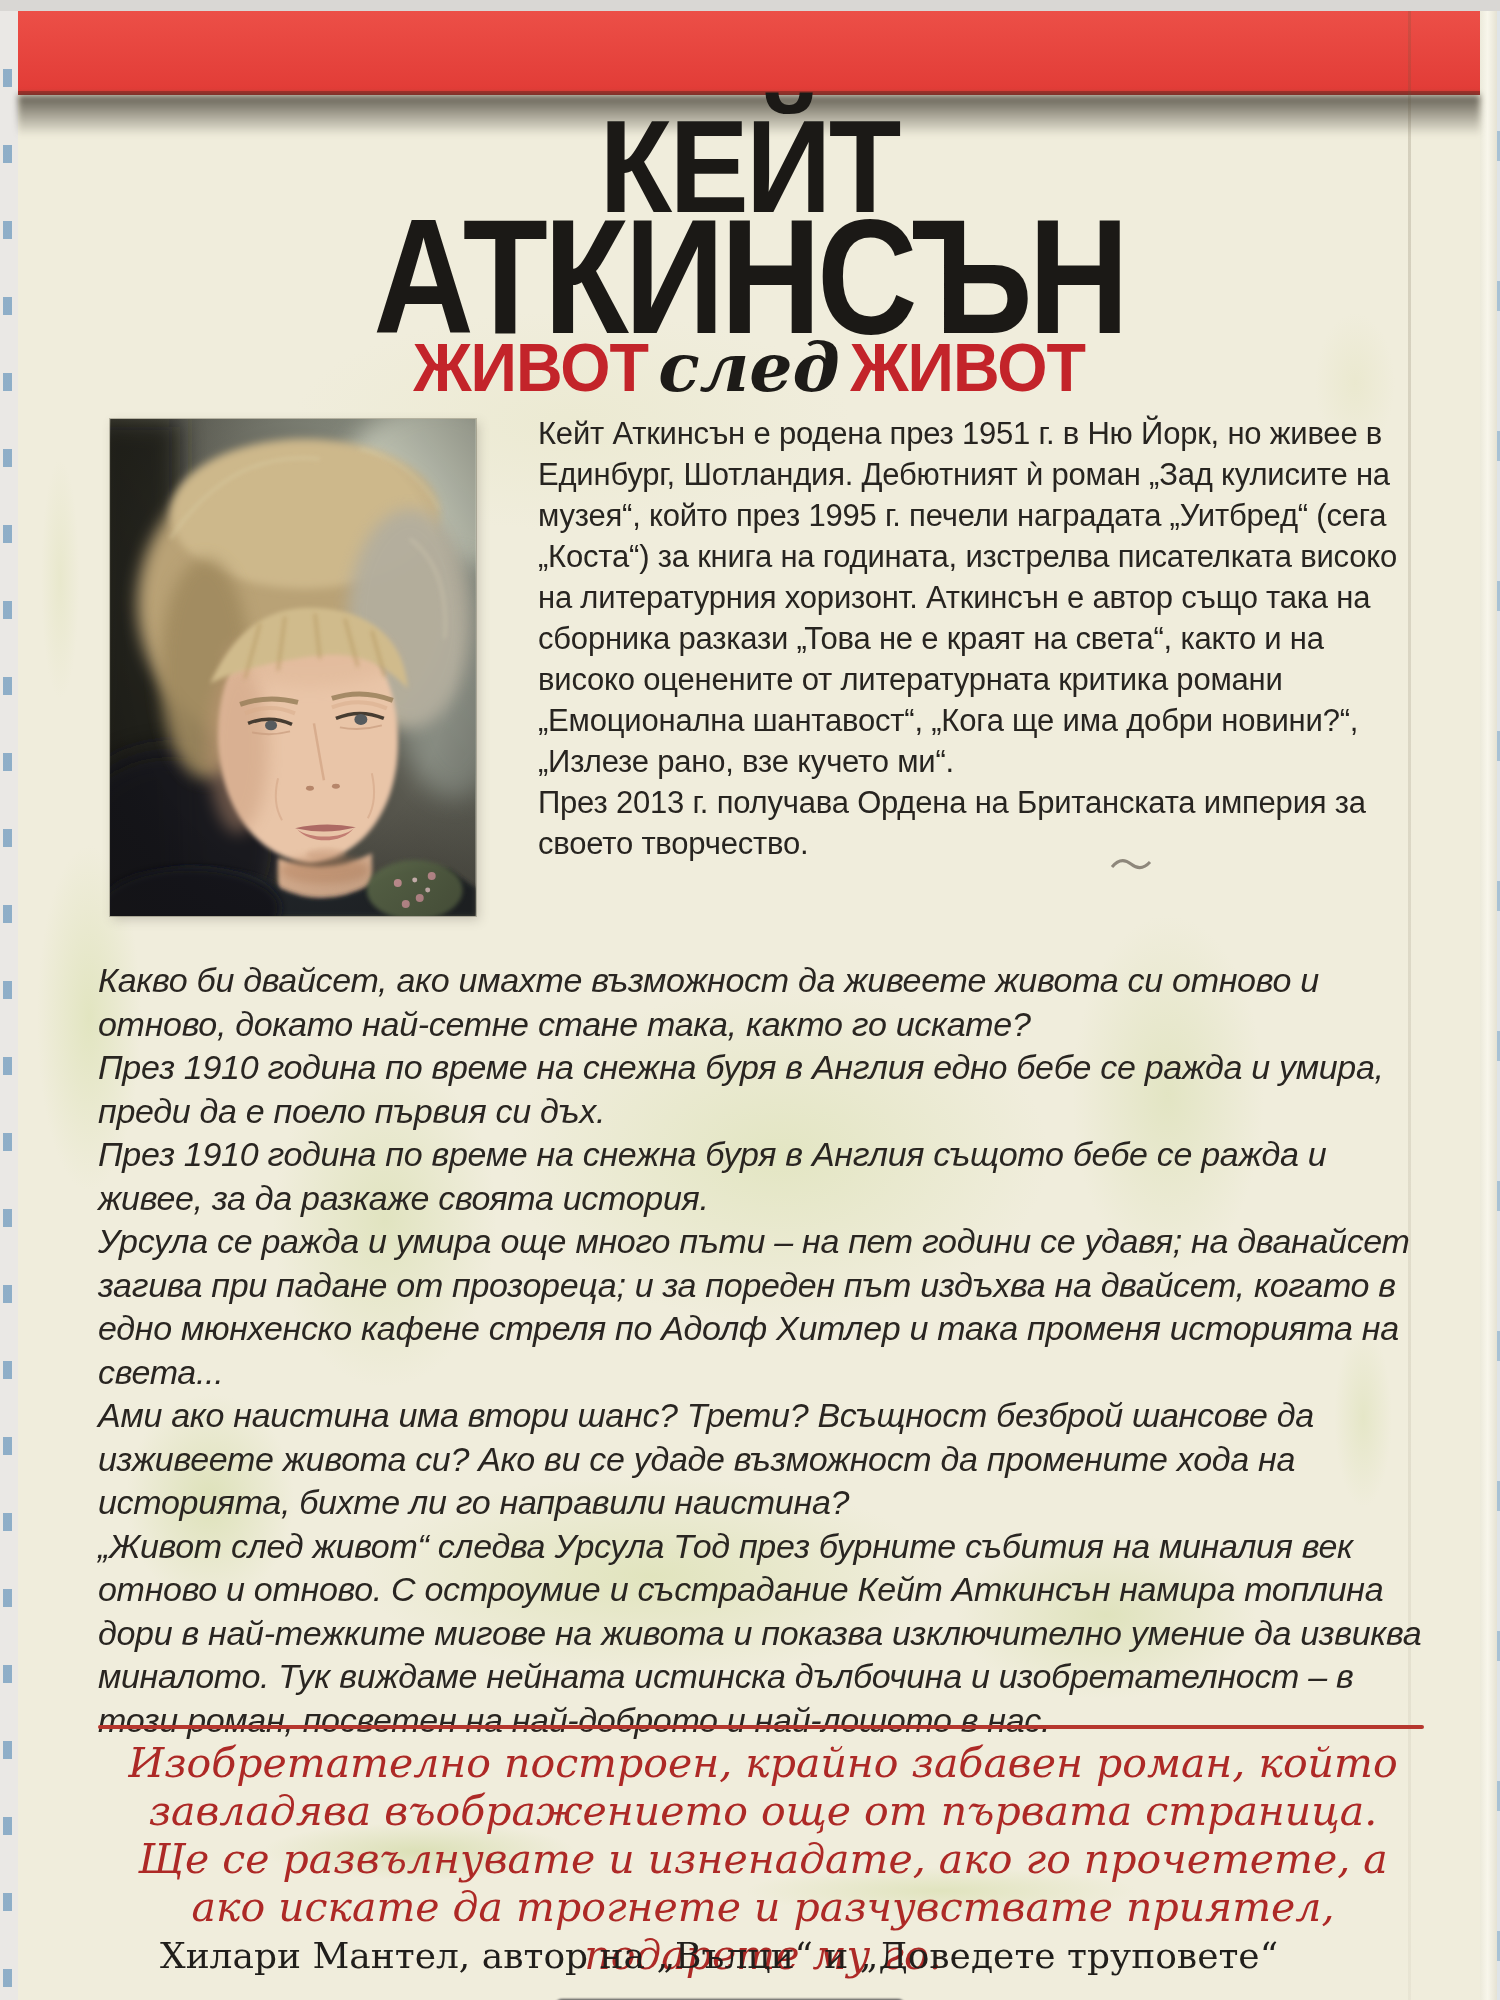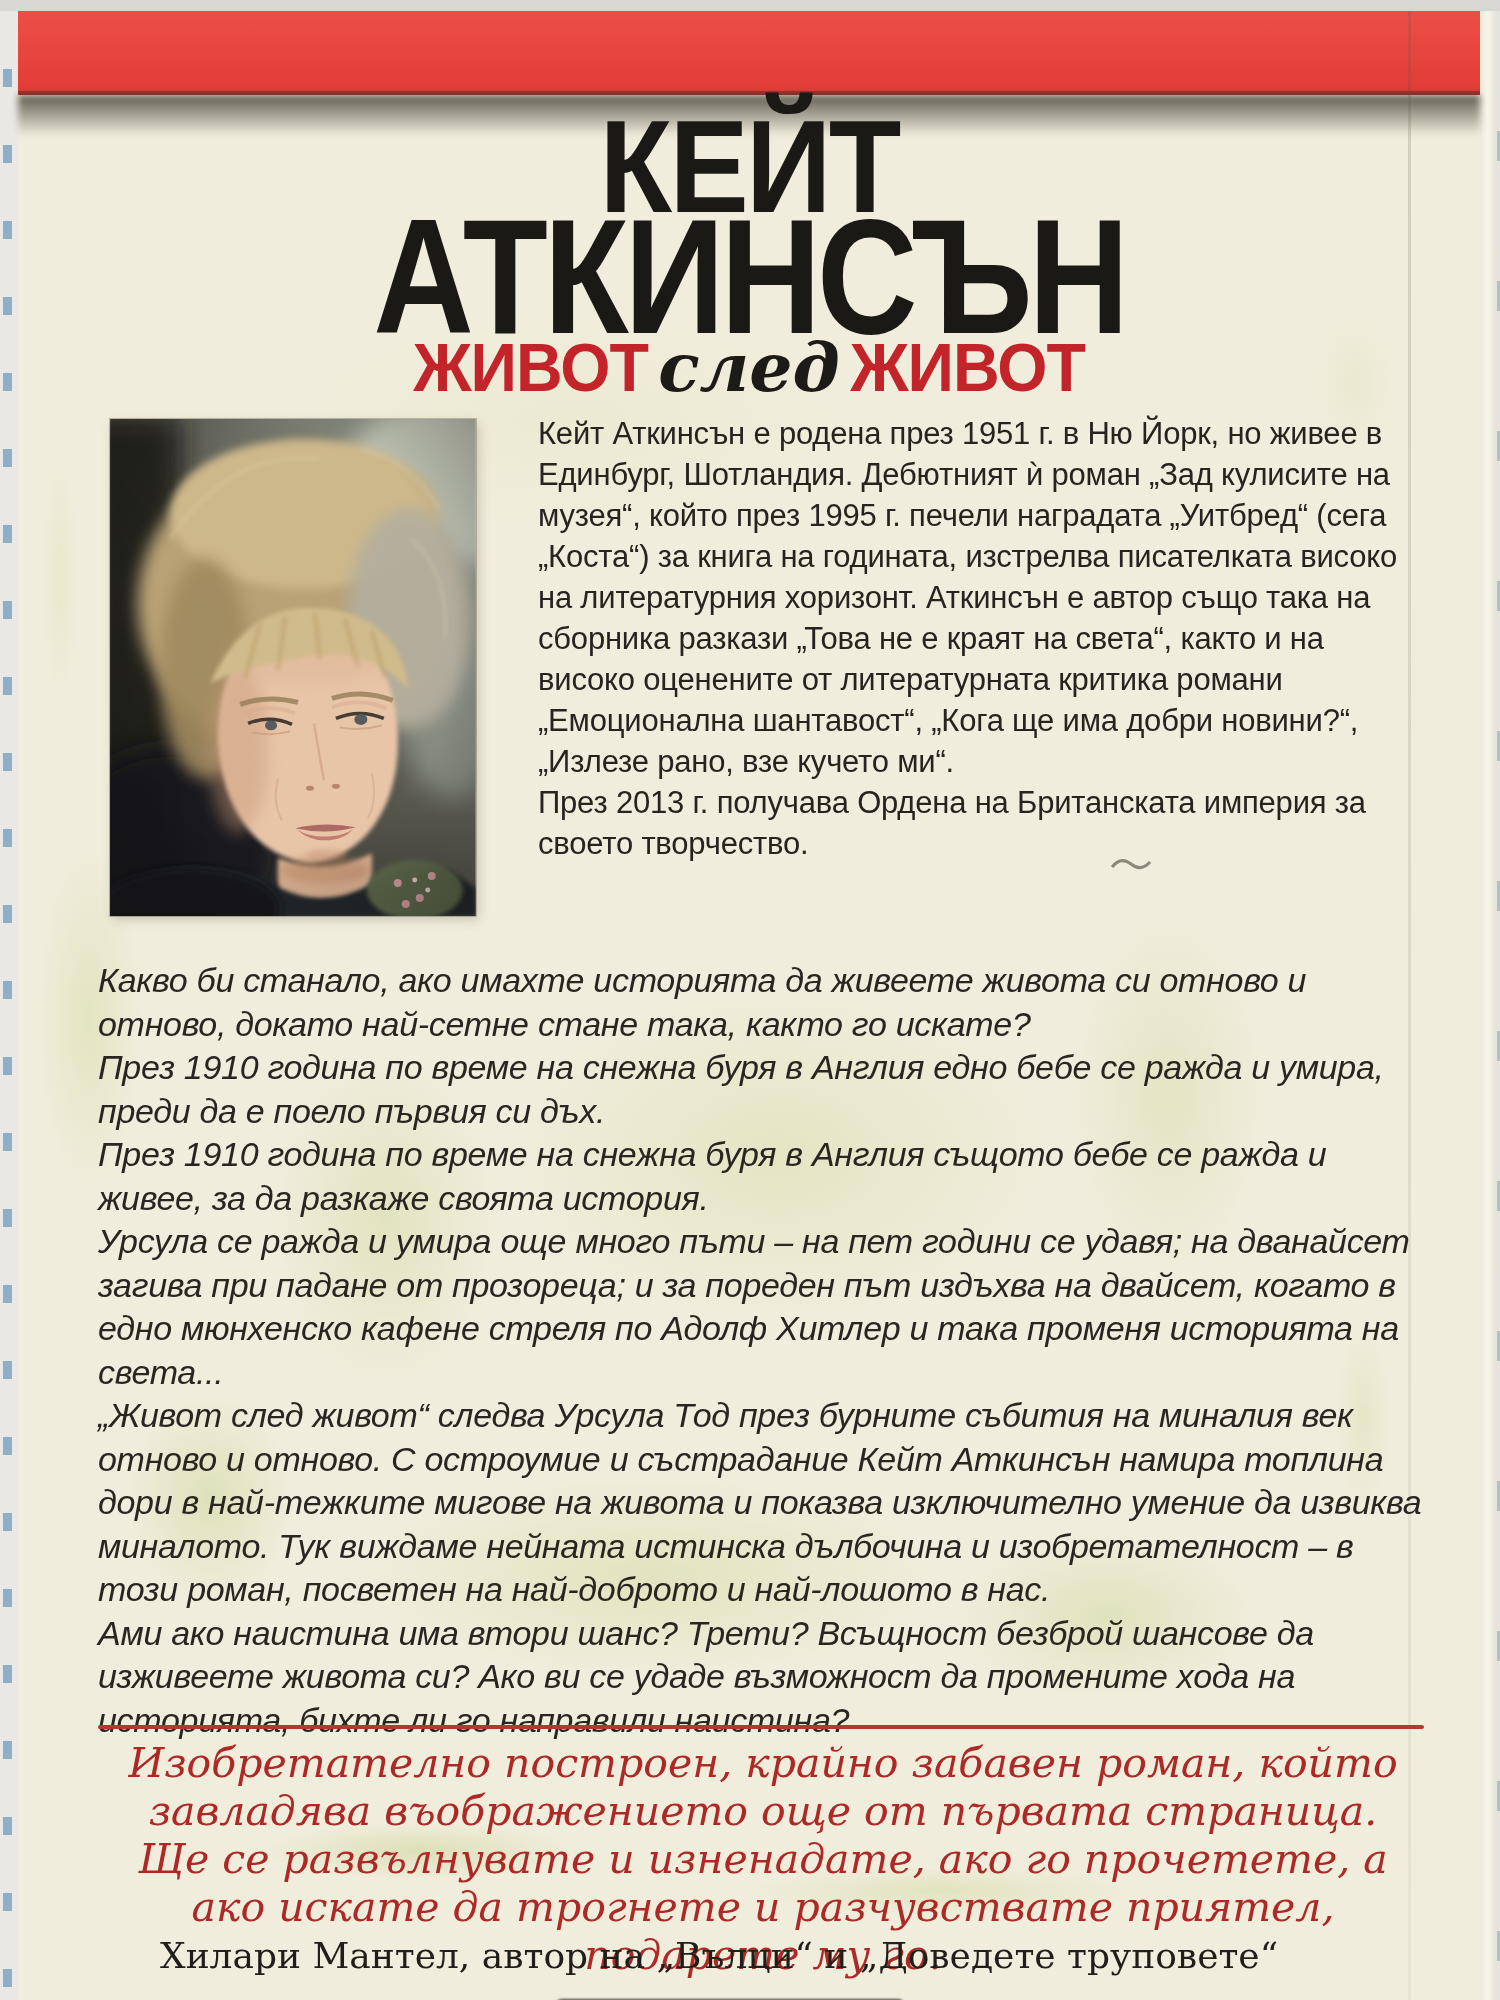--- a/index.html
+++ b/index.html
@@ -190,26 +190,26 @@
         <rect width="366" height="498" fill="url(#vg)"></rect>
       </svg>
     </div>
 
     <div class="bio">
         <p>Кейт Аткинсън е родена през 1951 г. в Ню Йорк, но живее в Единбург, Шотландия. Дебютният ѝ роман „Зад кулисите на музея“, който през 1995 г. печели наградата „Уитбред“ (сега „Коста“) за книга на годината, изстрелва писателката високо на литературния хоризонт. Аткинсън е автор също така на сборника разкази „Това не е краят на света“, както и на високо оценените от литературната критика романи „Емоционална шантавост“, „Кога ще има добри новини?“, „Излезе рано, взе кучето ми“.</p>
         <p>През 2013 г. получава Ордена на Британската империя за своето творчество.</p>
       </div>
 
     <div class="synopsis">
-        <p>Какво би станало, ако имахте историята да живеете живота си отново и отново, докато най-сетне стане така, както го искате?</p>
+        <p>Какво би двайсет, ако имахте възможност да живеете живота си отново и отново, докато най-сетне стане така, както го искате?</p>
         <p>През 1910 година по време на снежна буря в Англия едно бебе се ражда и умира, преди да е поело първия си дъх.</p>
         <p>През 1910 година по време на снежна буря в Англия същото бебе се ражда и живее, за да разкаже своята история.</p>
         <p>Урсула се ражда и умира още много пъти – на пет години се удавя; на дванайсет загива при падане от прозореца; и за пореден път издъхва на двайсет, когато в едно мюнхенско кафене стреля по Адолф Хитлер и така променя историята на света...</p>
+        <p>Ами ако наистина има втори шанс? Трети? Всъщност безброй шансове да изживеете живота си? Ако ви се удаде възможност да промените хода на историята, бихте ли го направили наистина?</p>
         <p>„Живот след живот“ следва Урсула Тод през бурните събития на миналия век отново и отново. С остроумие и състрадание Кейт Аткинсън намира топлина дори в най-тежките мигове на живота и показва изключително умение да извиква миналото. Тук виждаме нейната истинска дълбочина и изобретателност – в този роман, посветен на най-доброто и най-лошото в нас.</p>
-        <p>Ами ако наистина има втори шанс? Трети? Всъщност безброй шансове да изживеете живота си? Ако ви се удаде възможност да промените хода на историята, бихте ли го направили наистина?</p>
       </div>
 
     <div class="rule"></div>
 
     <div class="quote">Изобретателно построен, крайно забавен роман, който завладява въображението още от първата страница. Ще се развълнувате и изненадате, ако го прочетете, а ако искате да трогнете и разчувствате приятел, подарете му го.</div>
     <div class="attrib">Хилари Мантел, автор на „Вълци“ и „Доведете труповете“</div>
 
     <svg class="scribble" viewBox="0 0 42 26">
       <path d="M2,16 Q11,5 21,13 T40,11" stroke="#5a5248" stroke-width="3" fill="none"></path>
     </svg>

